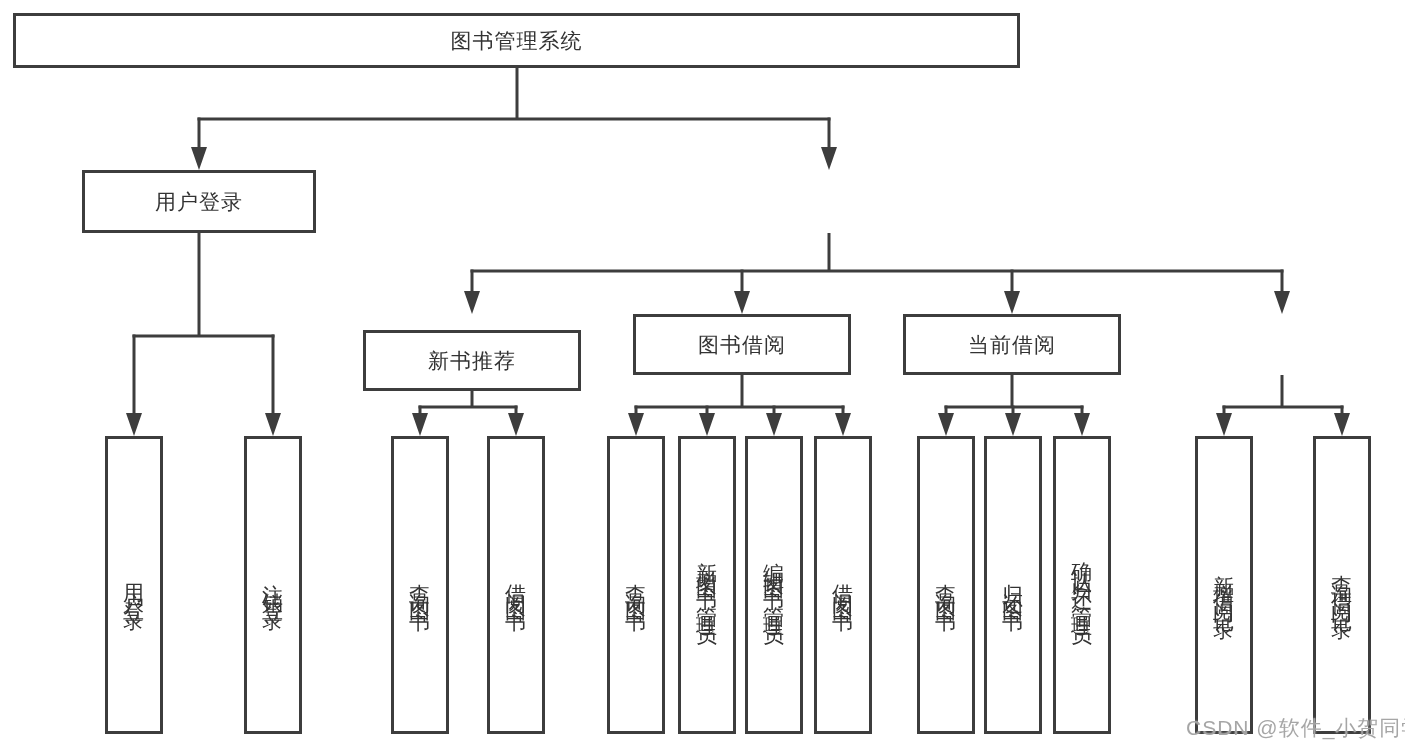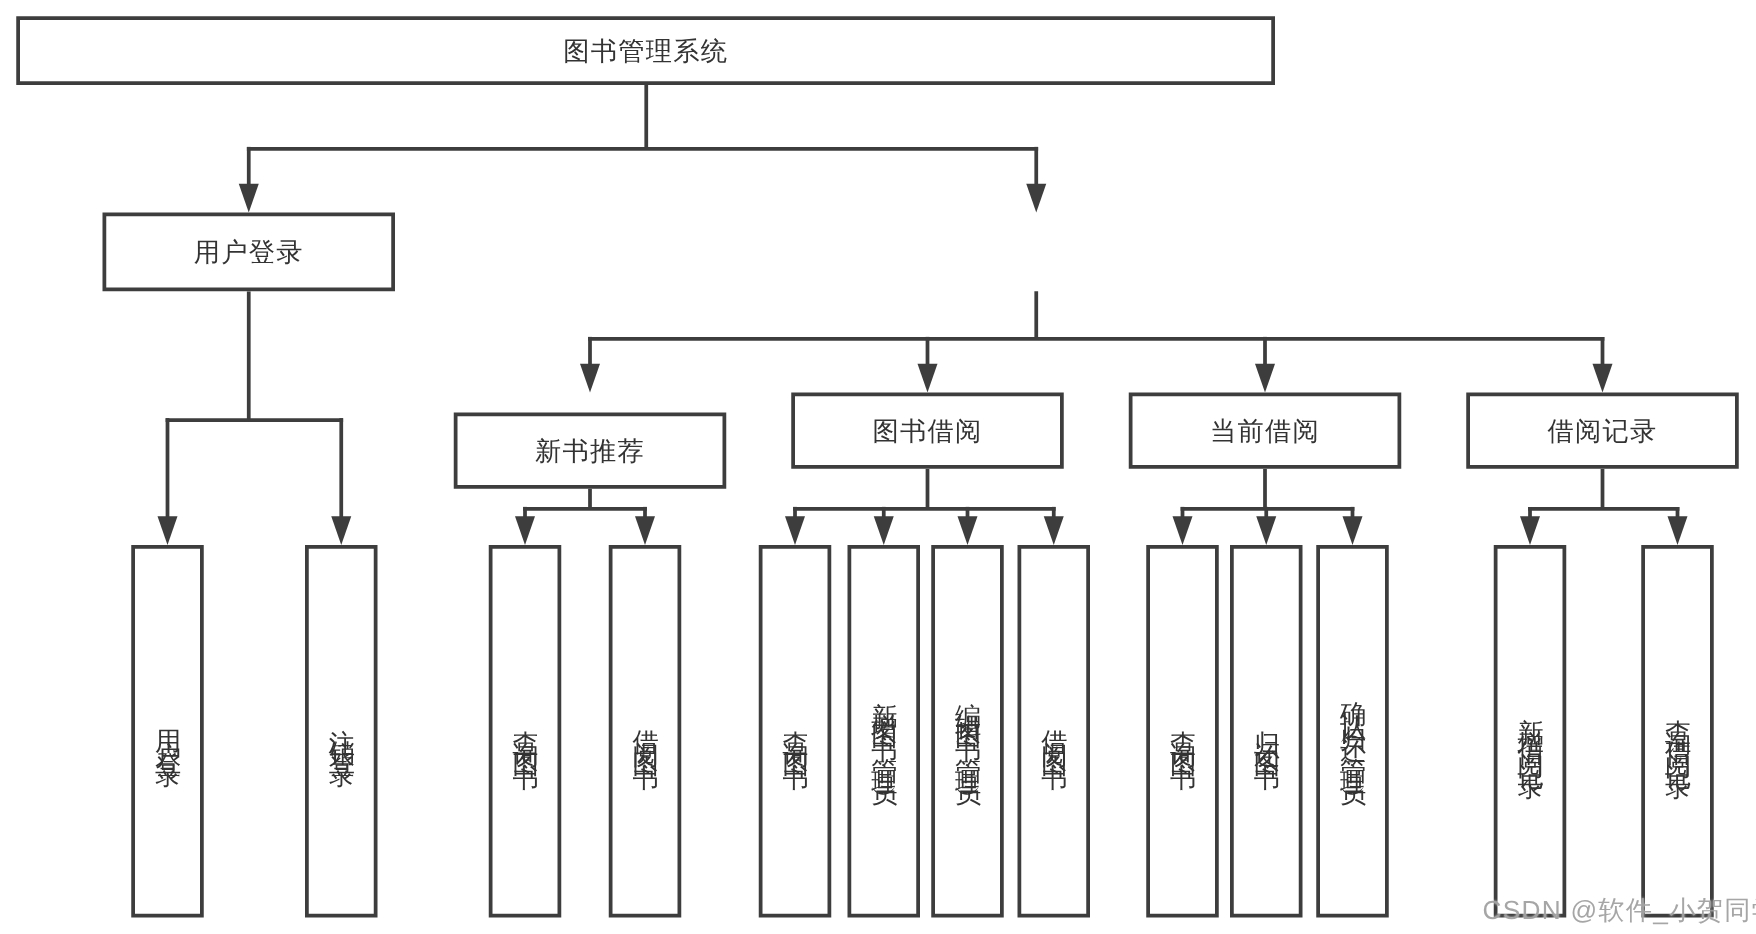--- a/index.html
+++ b/index.html
@@ -151,23 +151,20 @@
 
   <div class="hbox" style="left:363px; top:314px; width:218px; height:61px;margin-top:16px;">
     <span>新书推荐</span>
   </div>
   <div class="hbox" style="left:633px; top:314px; width:218px; height:61px;">
     <span>图书借阅</span>
   </div>
   <div class="hbox" style="left:903px; top:314px; width:218px; height:61px;">
     <span>当前借阅</span>
   </div>
-  <div class="hbox" style="left:1173px; top:314px; width:218px; height:61px;">
-    <span>借阅记录</span>
-  </div>
 
   <div class="vbox" style="left:105px;">
     <span>用户登录</span>
   </div>
   <div class="vbox" style="left:244px;">
     <span>注销登录</span>
   </div>
 
   <div class="vbox" style="left:391px;">
     <span>查询图书</span>

